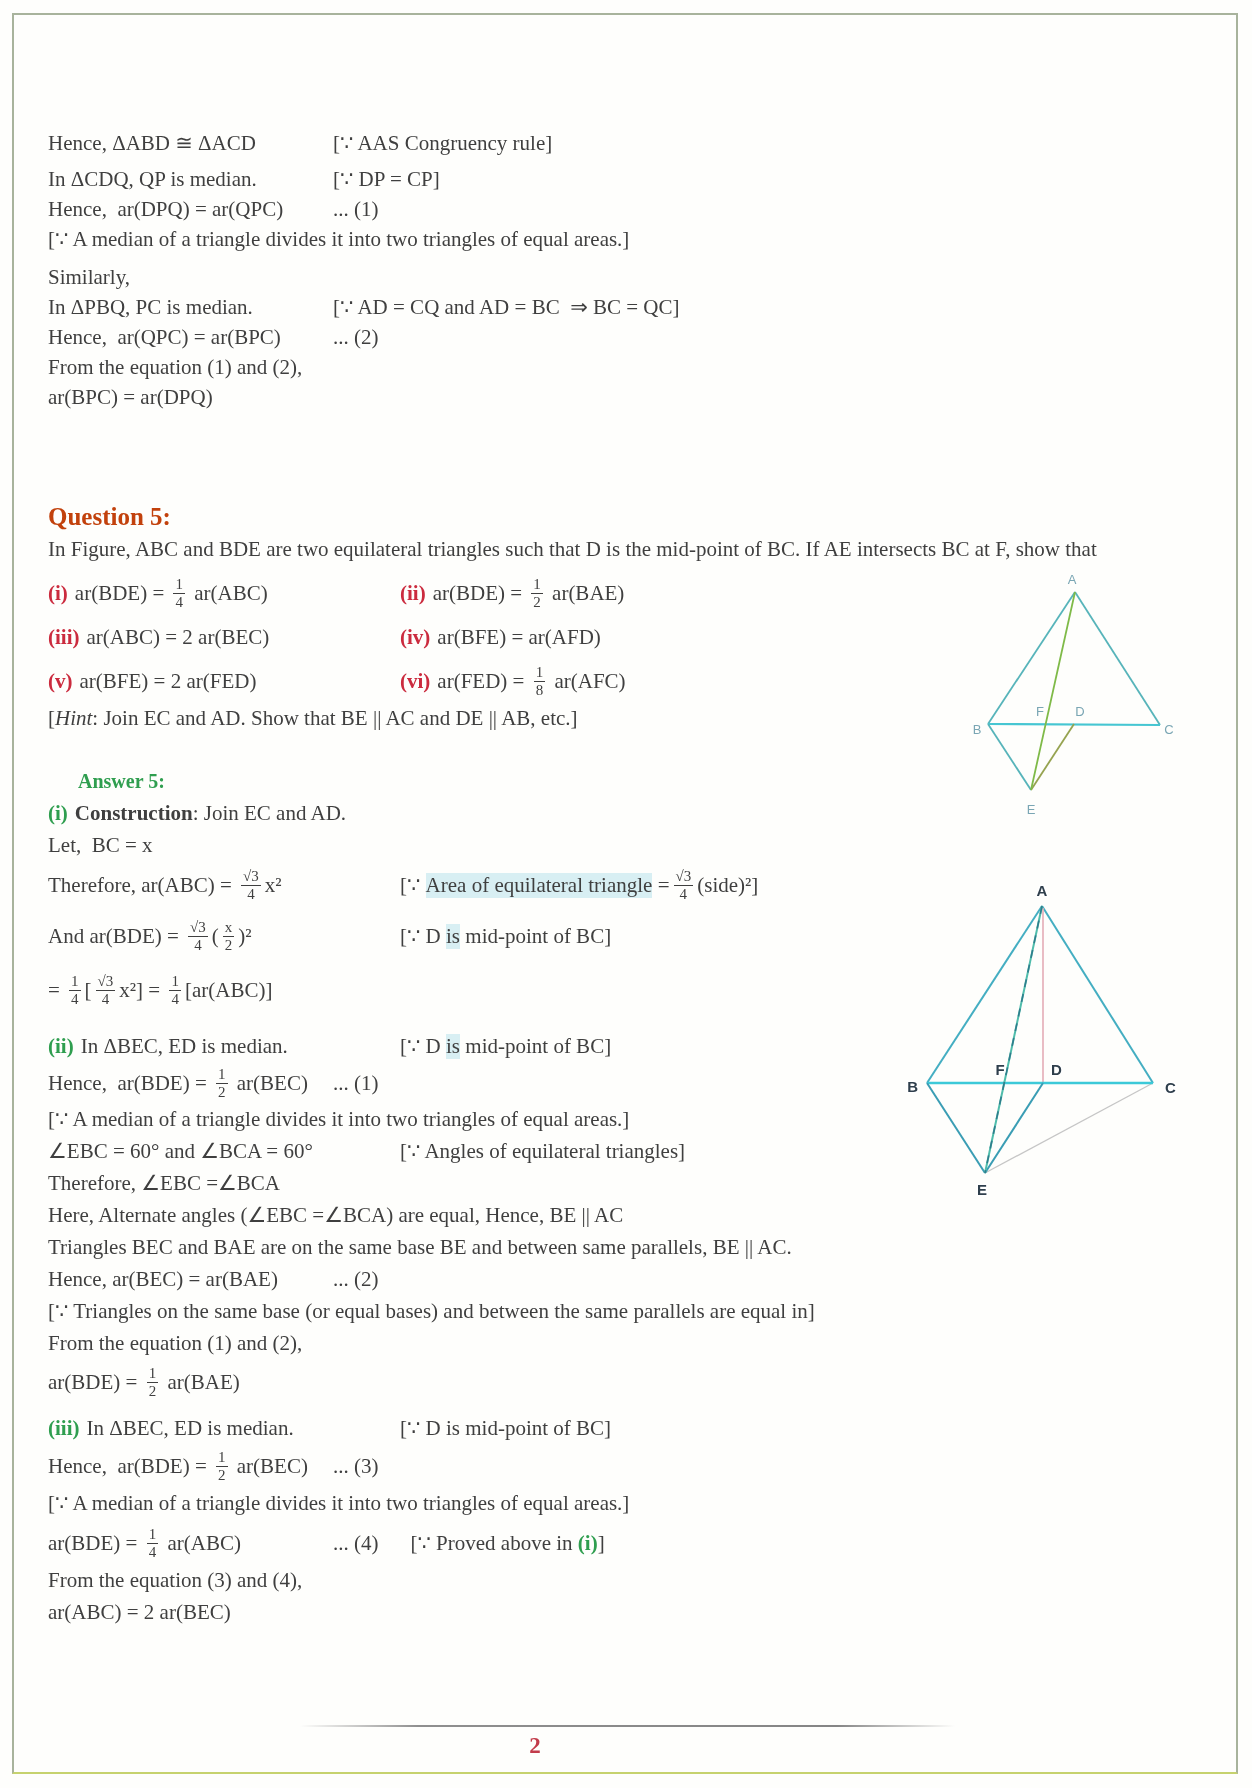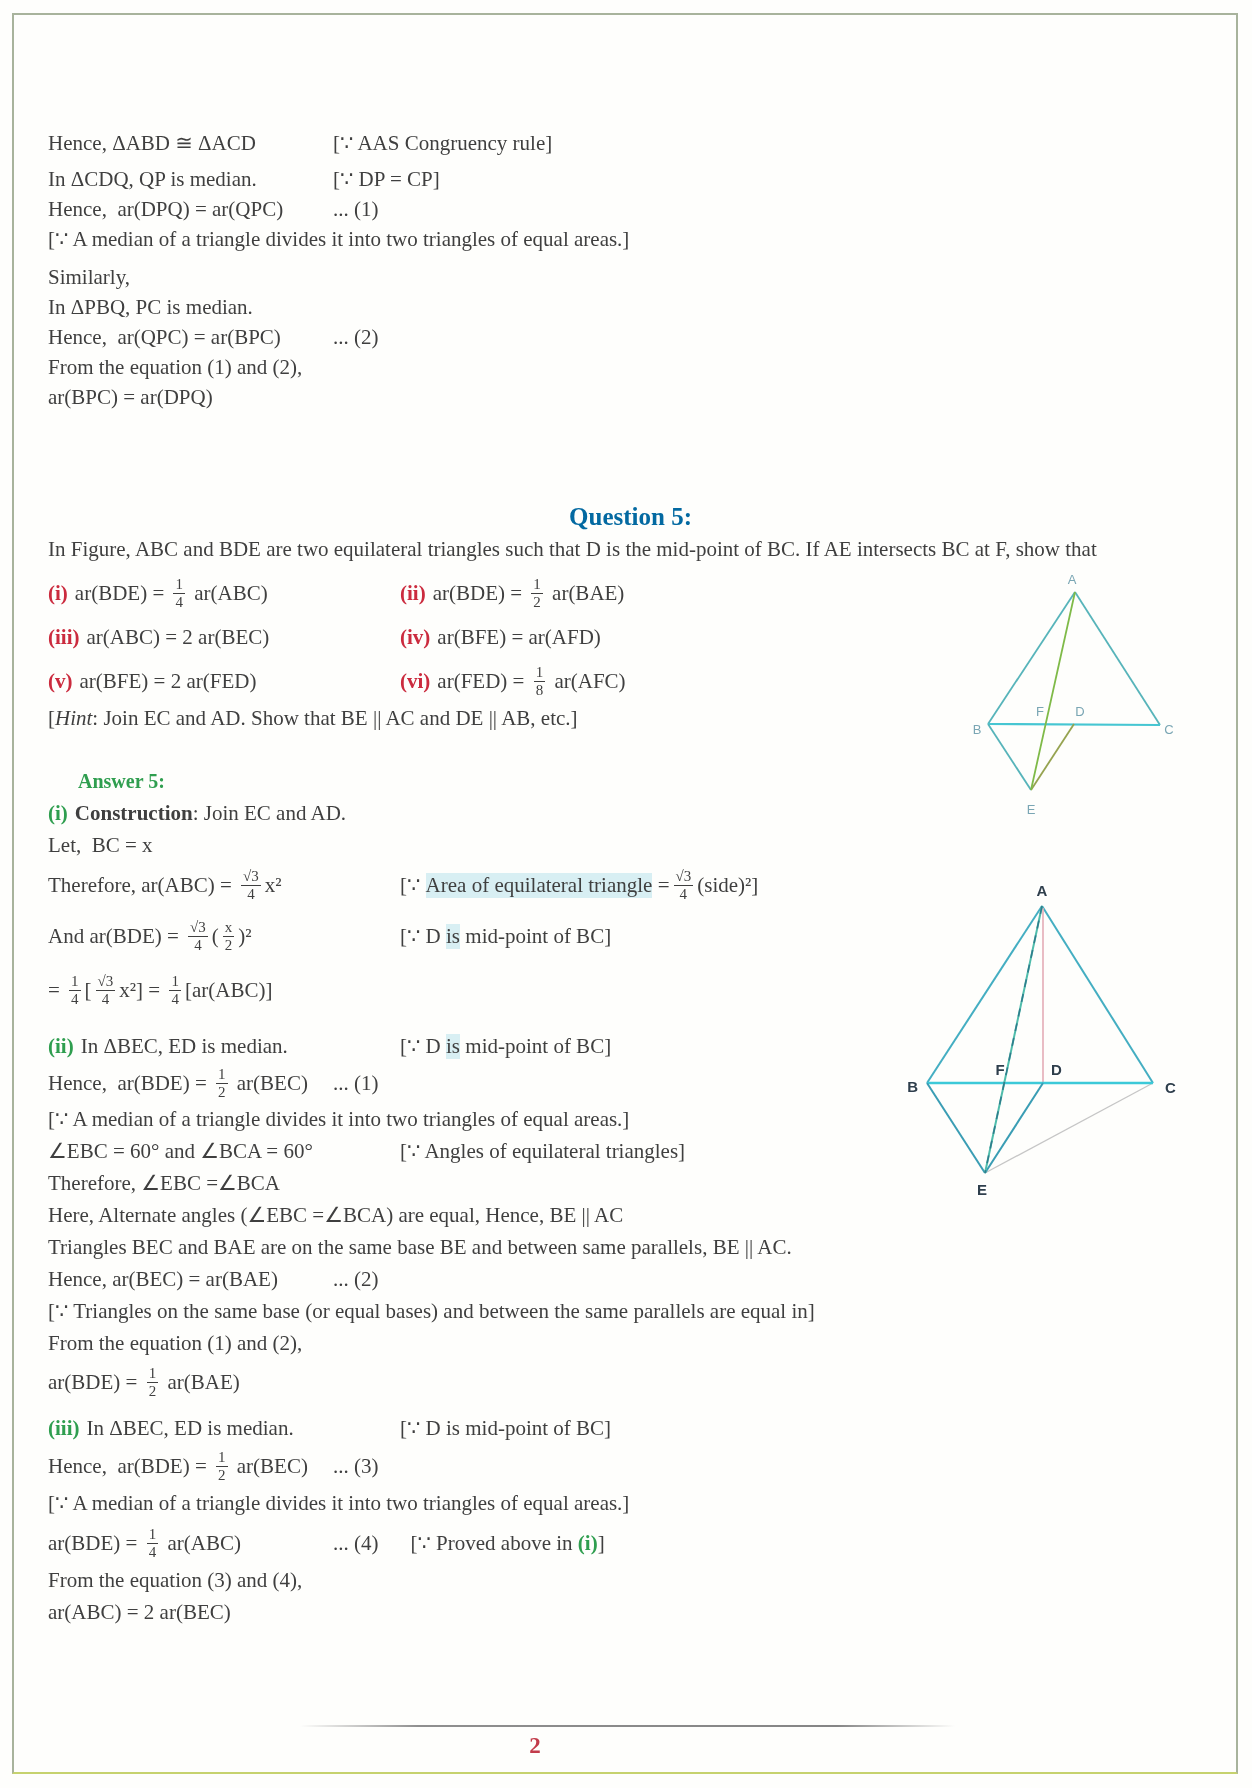--- a/index.html
+++ b/index.html
@@ -14,21 +14,21 @@
   #a5{top:766px;}
   .row{display:flex;align-items:baseline;white-space:pre;height:30px;line-height:30px;}
   .fr{display:flex;align-items:center;white-space:pre;}
   .fri{display:inline-flex;align-items:center;white-space:pre;}
   .lcol285{min-width:285px;display:inline-flex;align-items:center;white-space:pre;}
   .lcol352{min-width:352px;display:inline-flex;align-items:center;white-space:pre;}
   .w67{min-width:67px;display:inline-block;}
   .mt6{margin-top:6px;} .mt8{margin-top:8px;}
   .h32{height:32px;} .h33{height:33px;} .h42{height:42px;} .h44{height:44px;}
   .h46{height:46px;} .h52{height:52px;} .h56{height:56px;}
-  .qhead{font-size:25px;font-weight:bold;color:#0369a1;height:34px;line-height:34px;text-align:center;}
+  .qhead{font-size:25px;font-weight:bold;color:#c2410c;height:34px;line-height:34px;}
   .ahead{font-size:20px;font-weight:bold;color:#2f9e4f;height:32px;line-height:30px;margin-left:30px;}
   .qbody{width:1080px;line-height:31px;white-space:pre-wrap;}
   .qgrid{display:grid;grid-template-columns:352px auto;margin-top:6px;}
   .qrow{height:44px;display:flex;align-items:center;white-space:pre;}
   .red{color:#cb2b3e;font-weight:bold;margin-right:7px;}
   .green{color:#2f9e4f;font-weight:bold;margin-right:7px;}
   .b{font-weight:bold;text-align:right;}
   .it{font-style:italic;text-align:right;}
   .hl{background:rgba(130,205,222,0.30);}
   .frac{display:inline-flex;flex-direction:column;align-items:center;
@@ -54,21 +54,21 @@
   <div class="frame"></div>
 
   <div class="content">
 
     <section id="block1">
       <div class="row"><span class="lcol285">Hence, ΔABD ≅ ΔACD</span><span>[∵ AAS Congruency rule]</span></div>
       <div class="row mt6"><span class="lcol285">In ΔCDQ, QP is median.</span><span>[∵ DP = CP]</span></div>
       <div class="row"><span class="lcol285">Hence,  ar(DPQ) = ar(QPC)</span><span>... (1)</span></div>
       <div class="row"><span>[∵ A median of a triangle divides it into two triangles of equal areas.]</span></div>
       <div class="row mt8"><span>Similarly,</span></div>
-      <div class="row"><span class="lcol285">In ΔPBQ, PC is median.</span></div>
+      <div class="row"><span class="lcol285">In ΔPBQ, PC is median.</span><span>[∵ AD = CQ and AD = BC  ⇒ BC = QC]</span></div>
       <div class="row"><span class="lcol285">Hence,  ar(QPC) = ar(BPC)</span><span>... (2)</span></div>
       <div class="row"><span>From the equation (1) and (2),</span></div>
       <div class="row"><span>ar(BPC) = ar(DPQ)</span></div>
     </section>
 
     <section id="q5">
       <div class="qhead">Question 5:</div>
       <div class="qbody">In Figure, ABC and BDE are two equilateral triangles such that D is the mid-point of BC. If AE intersects BC at F, show that</div>
       <div class="qgrid">
         <div class="qrow"><span class="red">(i)</span><span>ar(BDE) = </span><span class="frac"><span class="fn">1</span><span class="fd">4</span></span><span> ar(ABC)</span></div>

